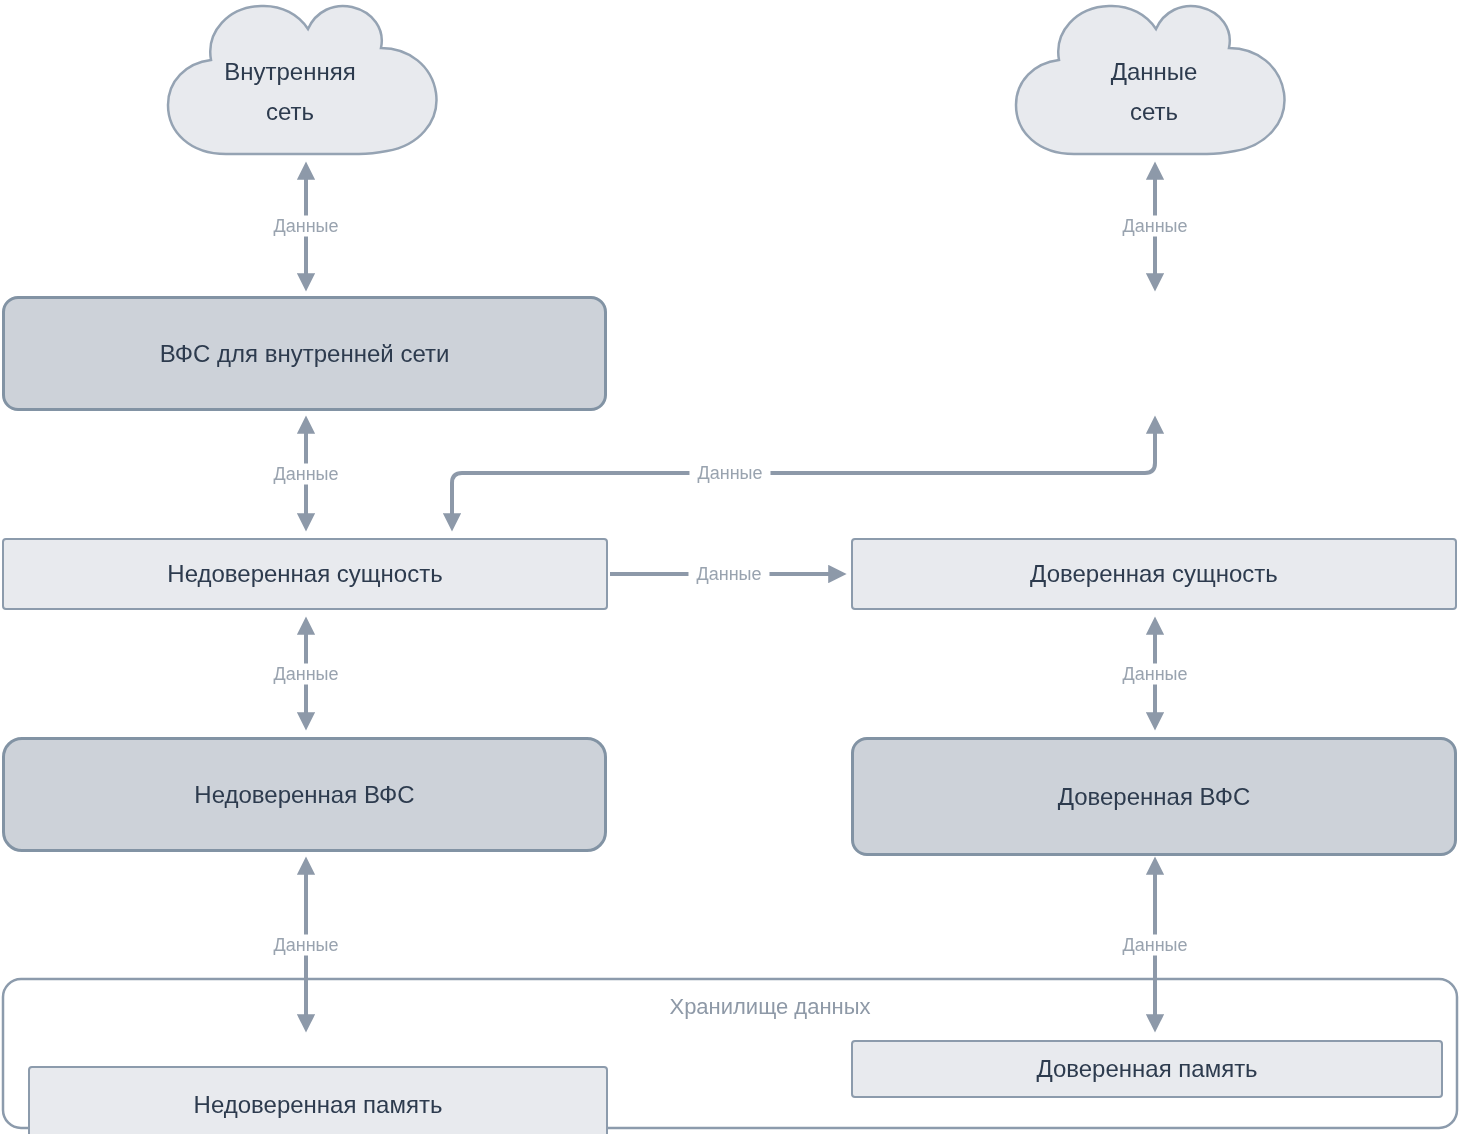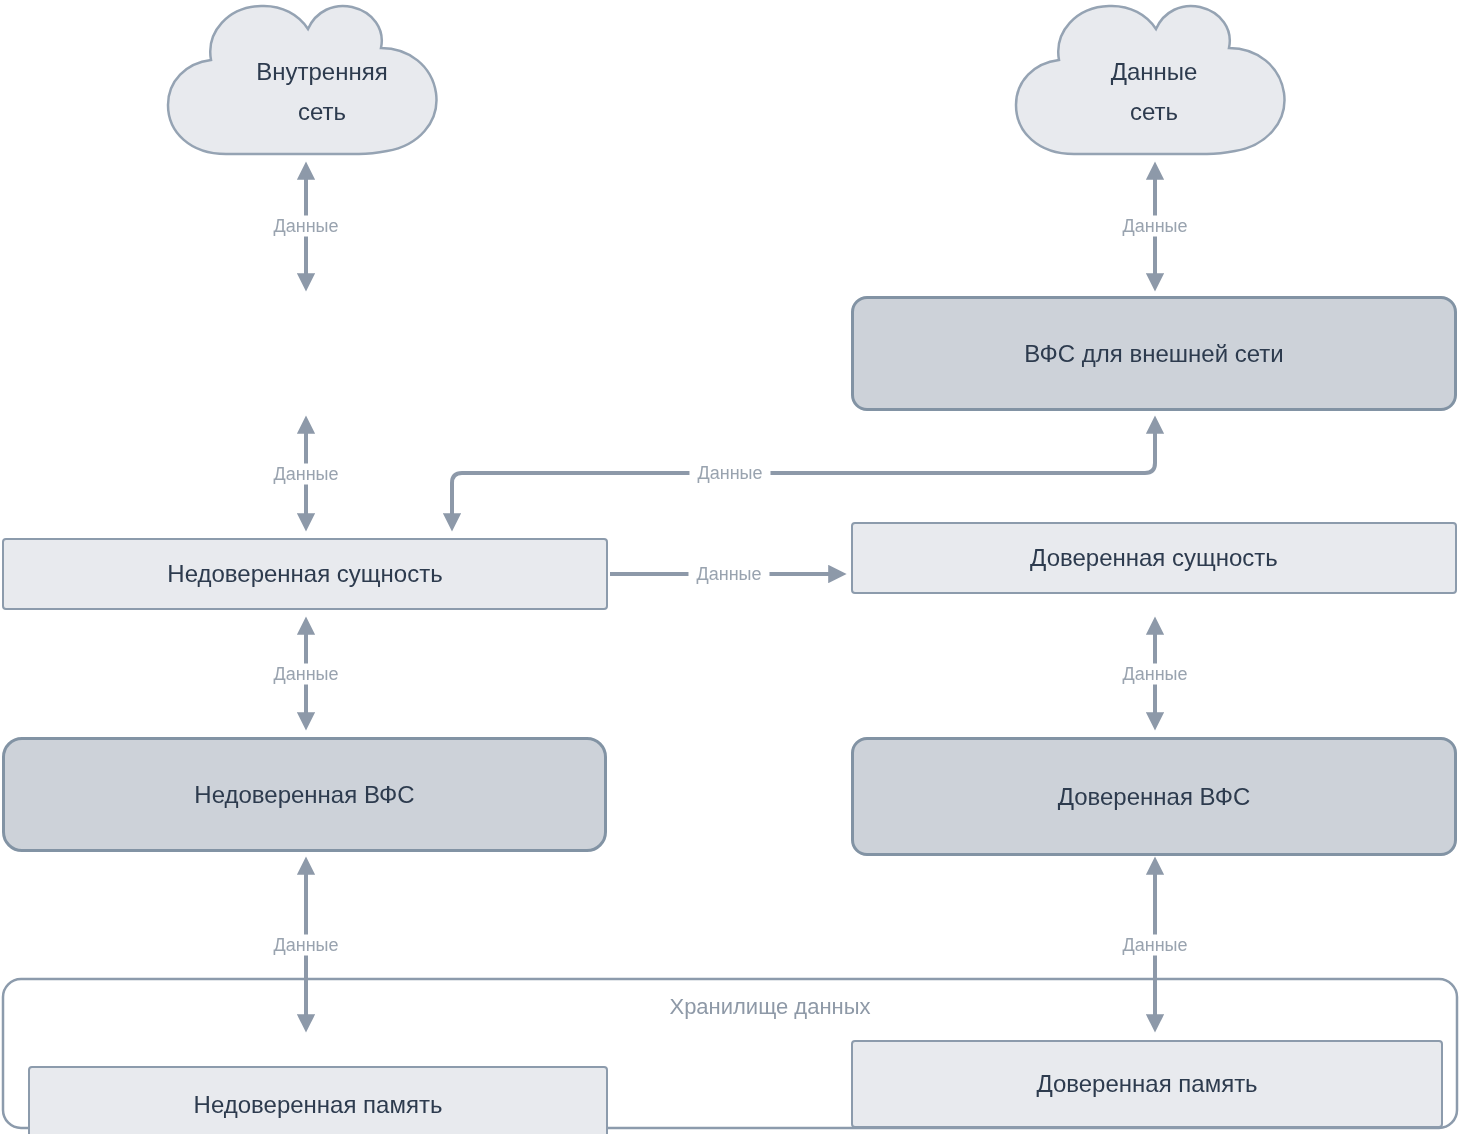--- a/index.html
+++ b/index.html
@@ -65,53 +65,53 @@
     <path class="edge" marker-start="url(#ah)" marker-end="url(#ah)" d="M 1155 166 L 1155 287"></path>
     <path class="edge" marker-start="url(#ah)" marker-end="url(#ah)" d="M 306 420 L 306 527"></path>
     <path class="edge" marker-start="url(#ah)" marker-end="url(#ah)" d="M 1155 420 L 1155 463 Q 1155 473 1145 473 L 462 473 Q 452 473 452 483 L 452 527"></path>
     <path class="edge" marker-end="url(#ah)" d="M 610 574 L 842 574"></path>
     <path class="edge" marker-start="url(#ah)" marker-end="url(#ah)" d="M 306 621 L 306 726"></path>
     <path class="edge" marker-start="url(#ah)" marker-end="url(#ah)" d="M 1155 621 L 1155 726"></path>
     <path class="edge" marker-start="url(#ah)" marker-end="url(#ah)" d="M 306 861 L 306 1028"></path>
     <path class="edge" marker-start="url(#ah)" marker-end="url(#ah)" d="M 1155 861 L 1155 1028"></path>
   </svg>
 
-  <div class="cloud-text" style="left:182px;top:2px;width:280px;height:156px;padding-top:50px;box-sizing:border-box;">
+  <div class="cloud-text" style="left:150px;top:2px;width:280px;height:156px;padding-top:50px;box-sizing:border-box;">
     <span>Внутренняя</span>
     <span>сеть</span>
   </div>
   <div class="cloud-text" style="left:1014px;top:2px;width:280px;height:156px;padding-top:50px;box-sizing:border-box;">
     <span>Данные</span>
     <span>сеть</span>
   </div>
 
-  <div class="node dark" style="left:851px;top:296px;width:606px;height:115px;">
-    <span>ВФС для внешней сети</span>
+  <div class="node dark" style="left:2px;top:296px;width:605px;height:115px;">
+    <span>ВФС для внутренней сети</span>
   </div>
 
   <div class="node light" style="left:2px;top:538px;width:606px;height:72px;">
     <span>Недоверенная сущность</span>
   </div>
-  <div class="node light" style="left:851px;top:522px;width:606px;height:72px;">
+  <div class="node light" style="left:851px;top:538px;width:606px;height:72px;">
     <span>Доверенная сущность</span>
   </div>
 
   <div class="node dark" style="left:2px;top:737px;width:605px;height:115px;border-radius:20px;">
     <span>Недоверенная ВФС</span>
   </div>
   <div class="node dark" style="left:851px;top:737px;width:606px;height:119px;">
     <span>Доверенная ВФС</span>
   </div>
 
   <div class="storage-label">Хранилище данных</div>
 
   <div class="node light" style="left:28px;top:1040px;width:580px;height:77px;margin-top:26px;">
     <span>Недоверенная память</span>
   </div>
-  <div class="node light" style="left:851px;top:1040px;width:592px;height:88px;">
+  <div class="node light" style="left:851px;top:1040px;width:592px;height:58px;">
     <span>Доверенная память</span>
   </div>
 
   <span class="edge-label" style="left:306px;top:226px;">Данные</span>
   <span class="edge-label" style="left:1155px;top:226px;">Данные</span>
   <span class="edge-label" style="left:306px;top:474px;">Данные</span>
   <span class="edge-label" style="left:730px;top:473px;">Данные</span>
   <span class="edge-label" style="left:729px;top:574px;">Данные</span>
   <span class="edge-label" style="left:306px;top:674px;">Данные</span>
   <span class="edge-label" style="left:1155px;top:674px;">Данные</span>

